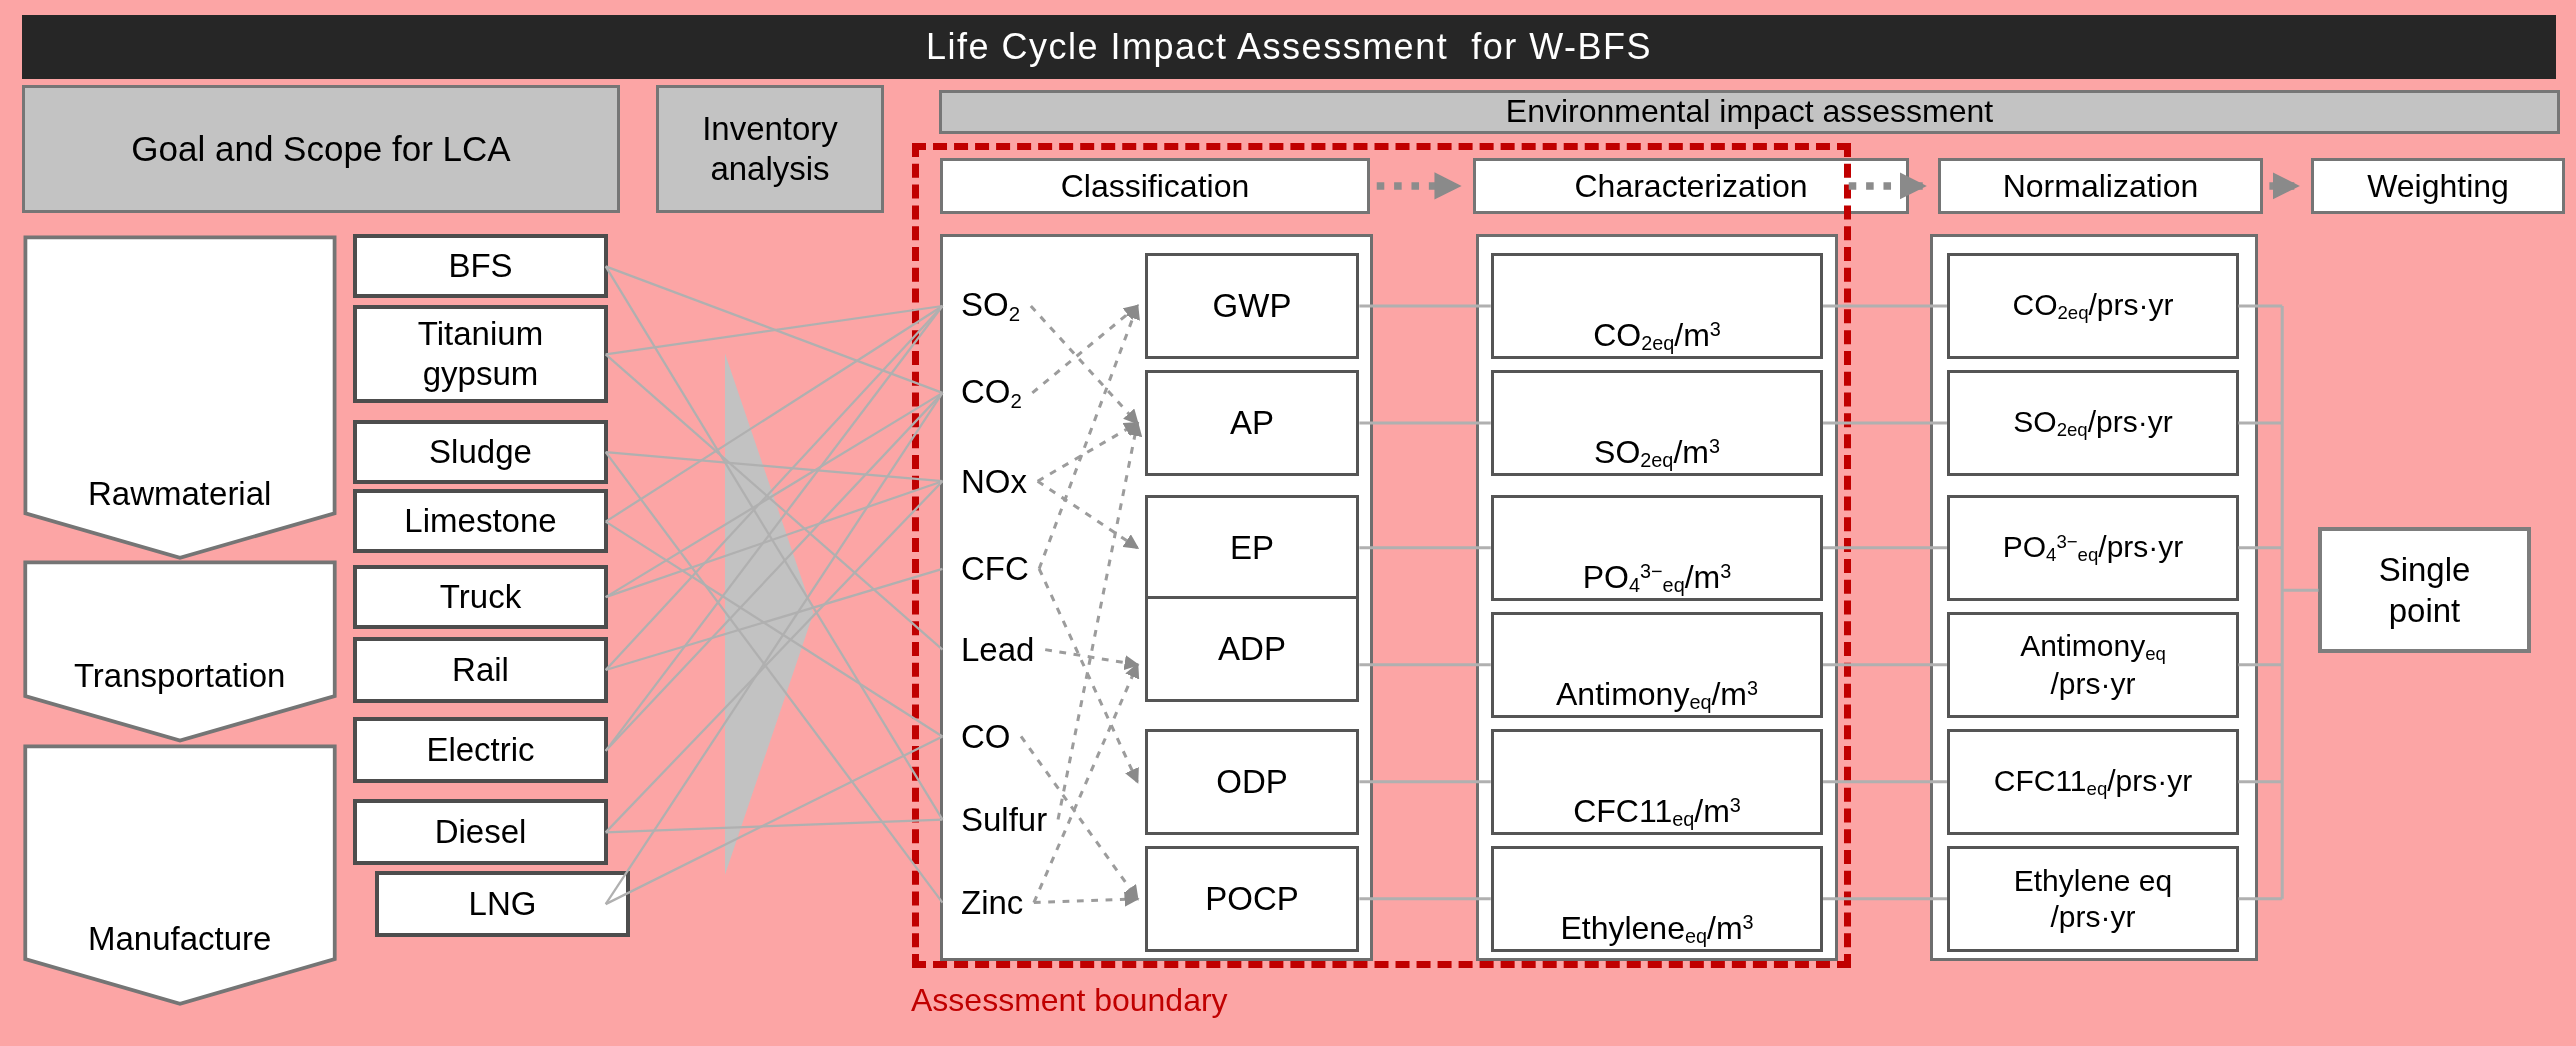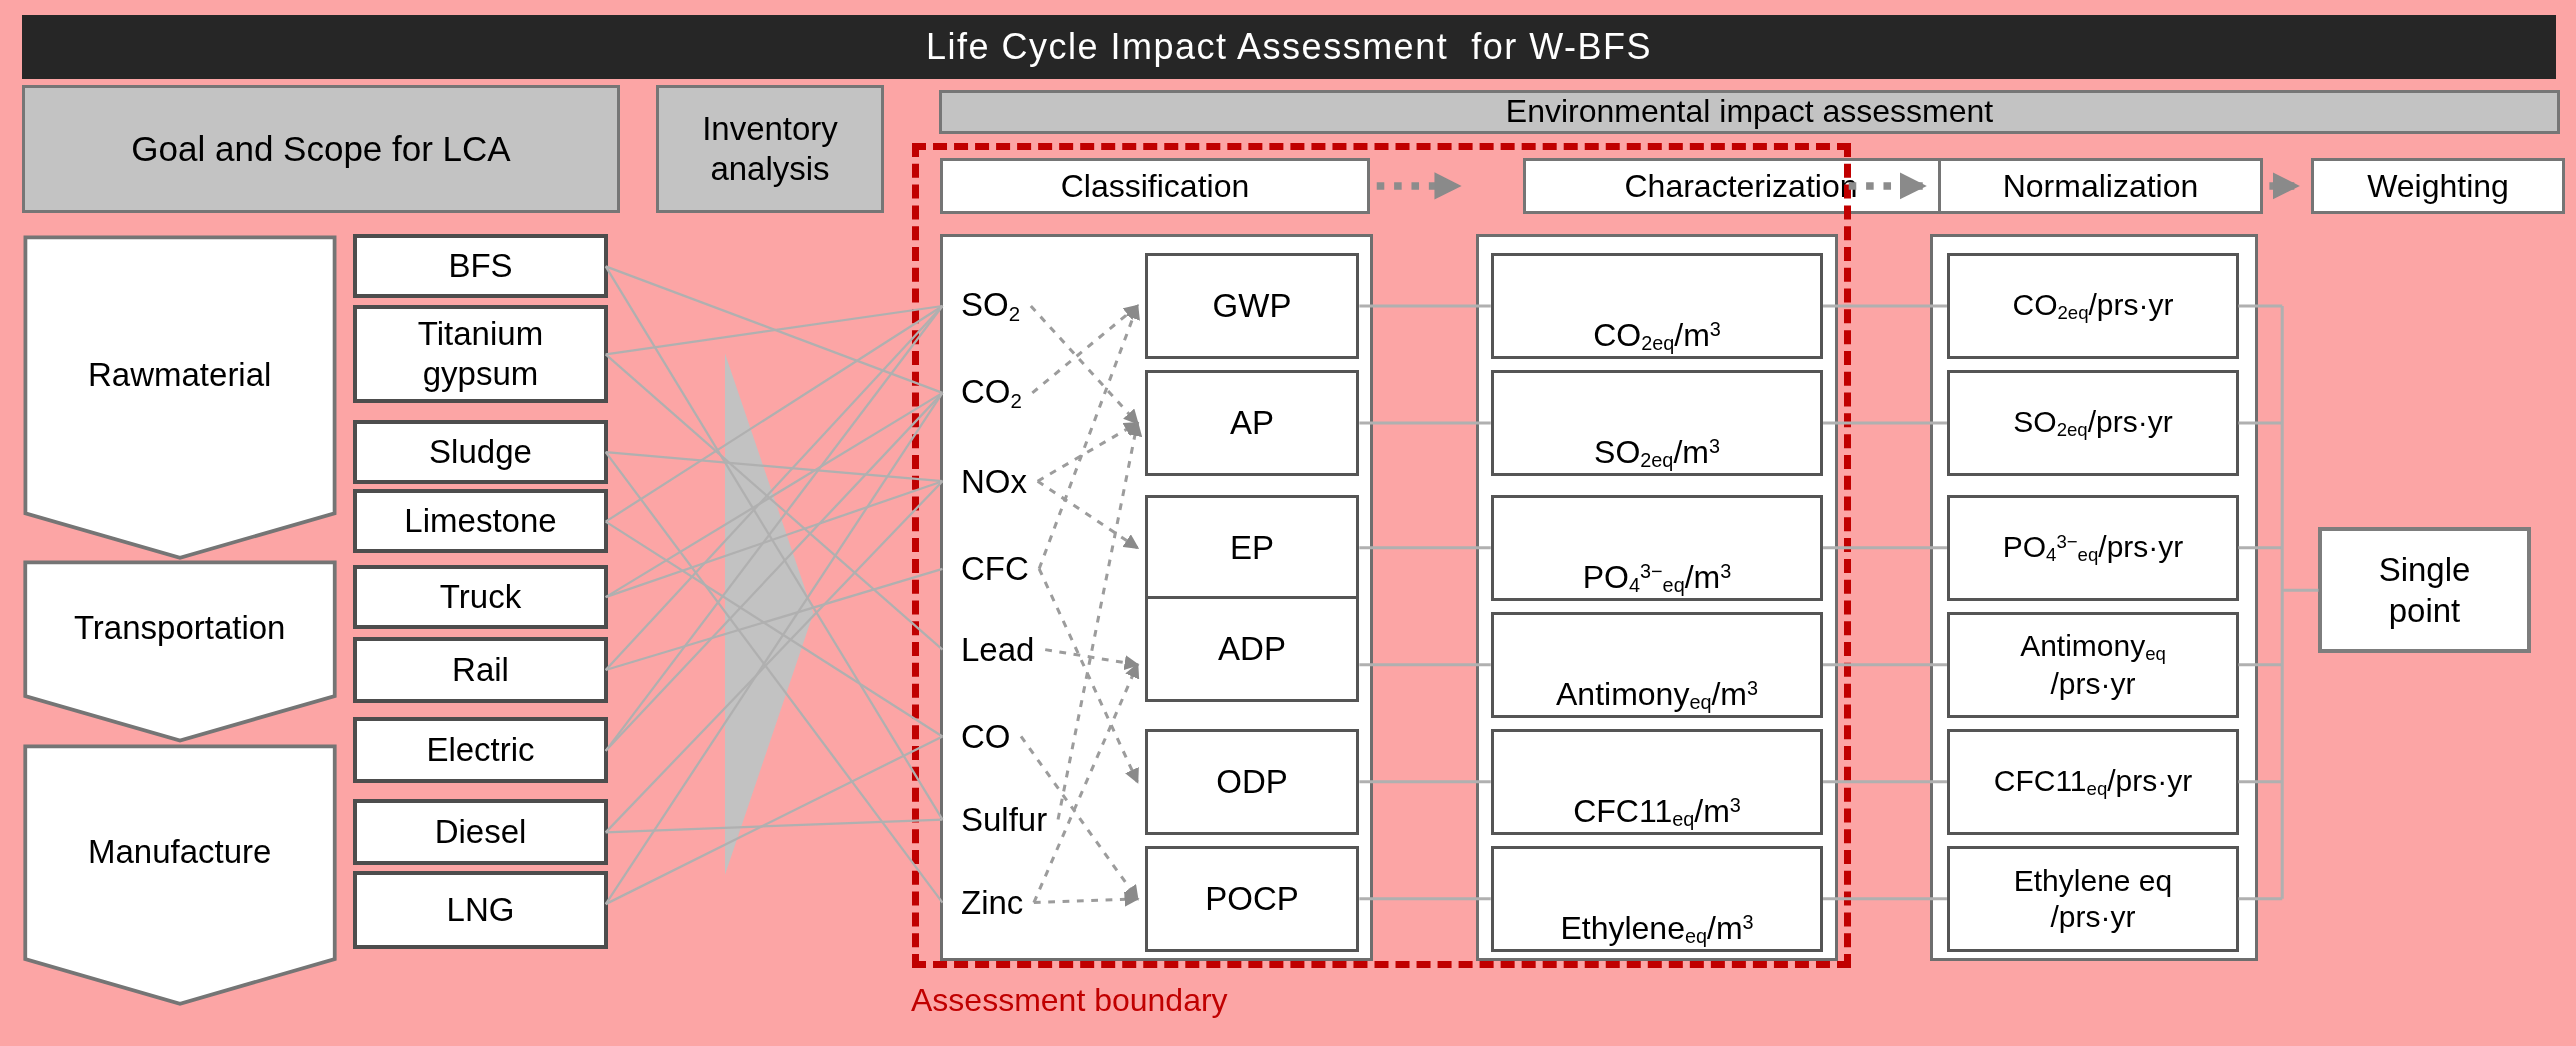--- a/index.html
+++ b/index.html
@@ -18,21 +18,21 @@
   #env-bar{left:939px;top:90px;width:1621px;height:44px;font-size:32px;}
   
   .step{top:158px;height:56px;background:#fff;border:3.8px solid #757575;display:flex;
         align-items:center;justify-content:center;font-size:32px;}
   
   #boundary{left:912px;top:143px;width:939px;height:825px;border:7.6px dashed #c00000;}
   #boundary-label{left:911px;top:982px;font-size:32px;color:#c00000;}
   
   .phase{left:22.7px;width:314px;}
   .phase svg{display:block;}
-  .phase .ptxt{position:absolute;left:0;right:0;top:0;display:flex;align-items:center;
+  .phase .ptxt{position:absolute;left:0;right:0;top:0;display:flex;align-items:flex-end;
                justify-content:center;text-align:center;font-size:33px;line-height:1.25;}
   
   .itm{left:353px;width:255px;background:#fff;border:4.5px solid #4d4d4d;display:flex;
        align-items:center;justify-content:center;text-align:center;font-size:33px;line-height:1.2;}
   
   .sub{left:961px;height:53px;display:flex;align-items:center;font-size:33px;}
   
   .outer{top:234px;height:727px;background:#fff;border:3.8px solid #6e6e6e;}
   
   .rowbox{background:#fff;border:3.8px solid #555;display:flex;align-items:center;
@@ -62,21 +62,21 @@
   <div class="abs graybox" id="inventory-box">
     <span><span>Inventory</span><br><span>analysis</span></span>
   </div>
   <div class="abs graybox" id="env-bar">
     <span>Environmental impact assessment</span>
   </div>
 
   <div class="abs step" id="step-0" style="left:940px;width:430px;">
     <span>Classification</span>
   </div>
-  <div class="abs step" id="step-1" style="left:1523px;width:436px;">
+  <div class="abs step" id="step-1" style="left:1473px;width:436px;">
     <span>Characterization</span>
   </div>
   <div class="abs step" id="step-2" style="left:1938px;width:325px;">
     <span>Normalization</span>
   </div>
   <div class="abs step" id="step-3" style="left:2311px;width:254px;">
     <span>Weighting</span>
   </div>
 
   <div class="abs" id="boundary"></div>
@@ -126,21 +126,21 @@
     </div>
   <div class="abs itm" id="item-rail" style="top:637px;height:66px;">
       <span><span>Rail</span></span>
     </div>
   <div class="abs itm" id="item-electric" style="top:717px;height:66px;">
       <span><span>Electric</span></span>
     </div>
   <div class="abs itm" id="item-diesel" style="top:799px;height:66px;">
       <span><span>Diesel</span></span>
     </div>
-  <div class="abs itm" id="item-lng" style="top:871px;height:78px;">
+  <div class="abs itm" id="item-lng" style="top:871px;height:66px;margin-left:22px;">
       <span><span>LNG</span></span>
     </div>
 
   <div class="abs outer" id="class-outer" style="left:940px;width:433px;"></div>
   <div class="abs outer" id="char-outer" style="left:1476px;width:362px;"></div>
   <div class="abs outer" id="norm-outer" style="left:1930px;width:328px;"></div>
 
   <div class="abs sub" id="sub-so2" style="top:279px;">
       <span><span>SO</span><span class="seg-sub">2</span></span>
     </div>

